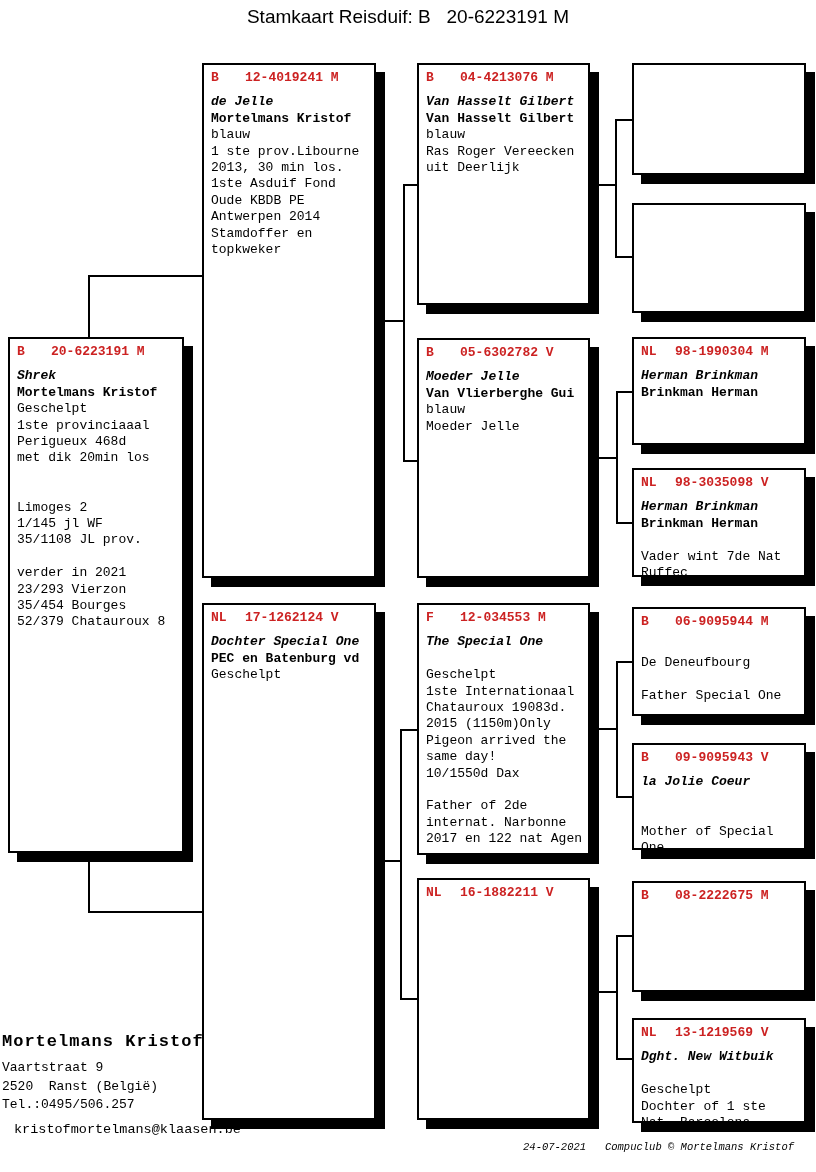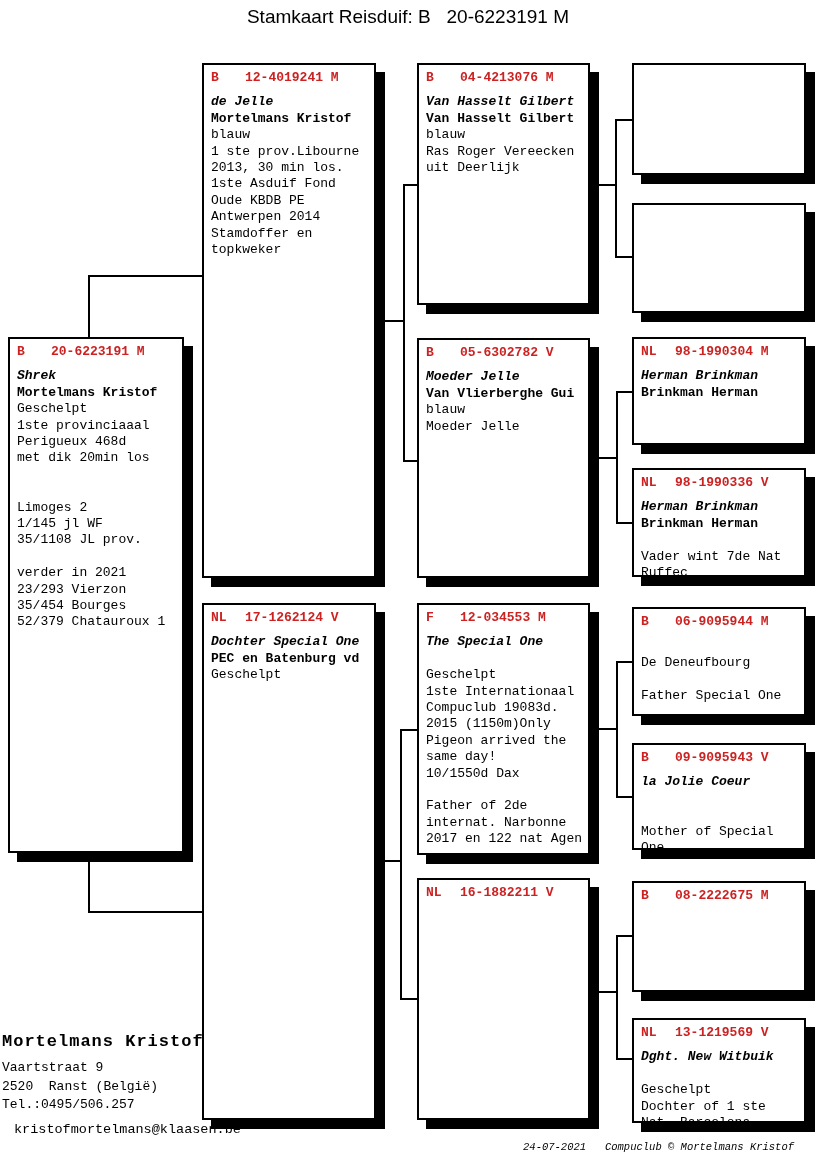--- a/index.html
+++ b/index.html
@@ -94,21 +94,21 @@
           <div class="line">met dik 20min los</div>
           <div class="line"></div>
           <div class="line"></div>
           <div class="line">Limoges 2</div>
           <div class="line">1/145 jl WF</div>
           <div class="line">35/1108 JL prov.</div>
           <div class="line"></div>
           <div class="line">verder in 2021</div>
           <div class="line">23/293 Vierzon</div>
           <div class="line">35/454 Bourges</div>
-          <div class="line">52/379 Chatauroux 1</div>
+          <div class="line">52/379 Chatauroux 8</div>
         </div>
       </div>
       <div class="box b-father">
         <div class="box-header"><span class="country">B</span><span class="ring">12-4019241 M</span></div>
         <div class="box-lines">
           <div class="line name">de Jelle</div>
           <div class="line owner">Mortelmans Kristof</div>
           <div class="line">blauw</div>
           <div class="line">1 ste prov.Libourne</div>
           <div class="line">2013, 30 min los.</div>
@@ -146,21 +146,21 @@
           <div class="line">Moeder Jelle</div>
         </div>
       </div>
       <div class="box b-gp3">
         <div class="box-header"><span class="country">F</span><span class="ring">12-034553 M</span></div>
         <div class="box-lines">
           <div class="line name">The Special One</div>
           <div class="line"></div>
           <div class="line">Geschelpt</div>
           <div class="line">1ste Internationaal</div>
-          <div class="line">Compuclub 19083d.</div>
+          <div class="line">Chatauroux 19083d.</div>
           <div class="line">2015 (1150m)Only</div>
           <div class="line">Pigeon arrived the</div>
           <div class="line">same day!</div>
           <div class="line">10/1550d Dax</div>
           <div class="line"></div>
           <div class="line">Father of 2de</div>
           <div class="line">internat. Narbonne</div>
           <div class="line">2017 en 122 nat Agen</div>
         </div>
       </div>
@@ -170,21 +170,21 @@
       <div class="box b-gg1"></div>
       <div class="box b-gg2"></div>
       <div class="box b-gg3">
         <div class="box-header"><span class="country">NL</span><span class="ring">98-1990304 M</span></div>
         <div class="box-lines">
           <div class="line name">Herman Brinkman</div>
           <div class="line owner">Brinkman Herman</div>
         </div>
       </div>
       <div class="box b-gg4">
-        <div class="box-header"><span class="country">NL</span><span class="ring">98-1990336 V</span></div>
+        <div class="box-header"><span class="country">NL</span><span class="ring">98-3035098 V</span></div>
         <div class="box-lines">
           <div class="line name">Herman Brinkman</div>
           <div class="line owner">Brinkman Herman</div>
           <div class="line"></div>
           <div class="line">Vader wint 7de Nat</div>
           <div class="line">Ruffec</div>
         </div>
       </div>
       <div class="box b-gg5">
         <div class="box-header"><span class="country">B</span><span class="ring">06-9095944 M</span></div>

